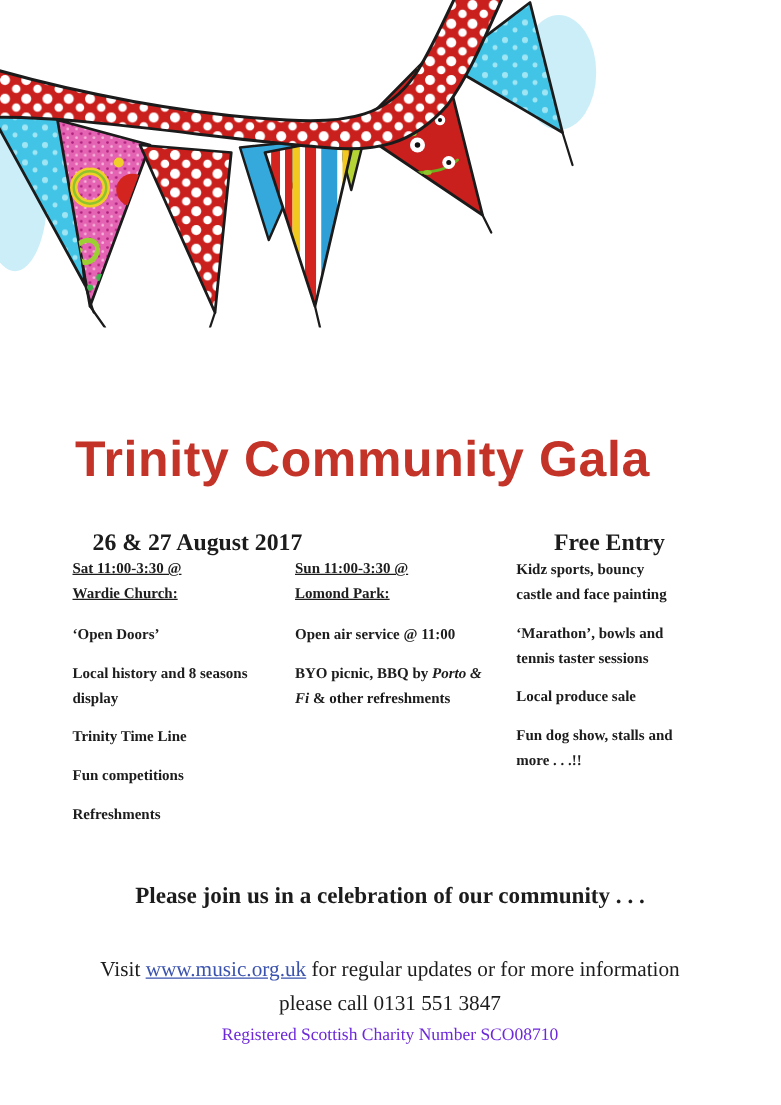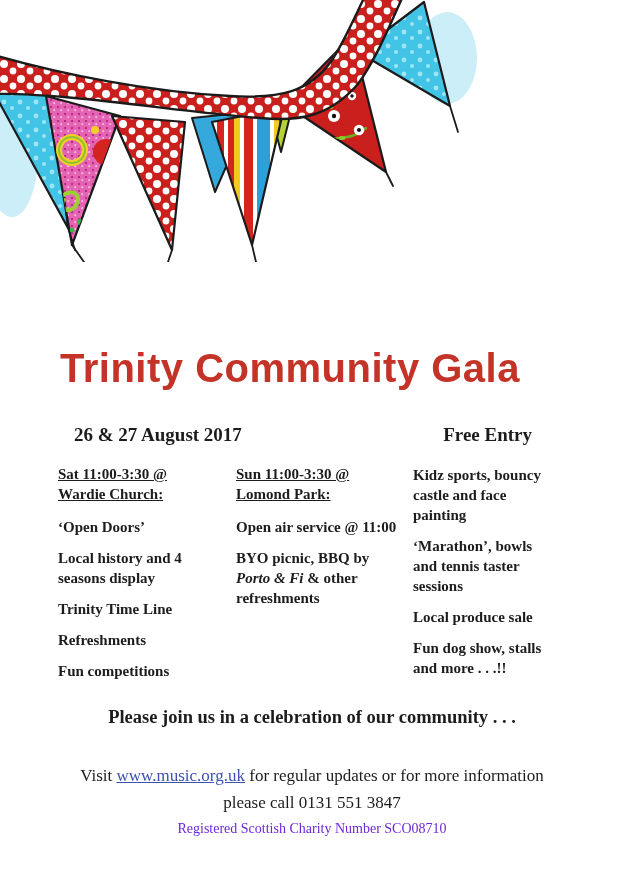--- a/index.html
+++ b/index.html
@@ -21,23 +21,23 @@
     color: #c43327; white-space: nowrap;
   }
 
   .subheader {
     position: absolute; top: 424px; left: 74px; width: 458px;
     display: flex; justify-content: space-between;
     font-weight: bold; font-size: 19px;
   }
 
   .columns {
-    position: absolute; top: 464px; left: 58px; width: 502px;
+    position: absolute; top: 444px; left: 58px; width: 502px;
     display: grid; grid-template-columns: 178px 177px 147px;
-    font-weight: bold; font-size: 15px; line-height: 20px;
+    font-weight: bold; font-size: 12px; line-height: 20px;
   }
   .col { padding-right: 14px; }
   .col-heading { text-decoration: underline; margin: 0 0 13px 0; }
   .col p { margin: 1px 0 11px 0; }
 
   .footer-block { position: absolute; left: 12px; width: 600px; text-align: center; }
   .tagline { top: 707px; font-weight: bold; font-size: 18.5px; }
   .visit { top: 762px; font-size: 17px; line-height: 27px; }
   .visit a { color: #3b53ae; text-decoration: underline; cursor: pointer; }
   .charity { top: 821px; font-size: 14px; color: #6d28d9; }
@@ -155,24 +155,24 @@
 </div>
 
 <div class="columns">
 
   <div class="col">
     <div class="col-heading">
       <div>Sat 11:00-3:30 @</div>
       <div>Wardie Church:</div>
     </div>
     <p>‘Open Doors’</p>
-    <p>Local history and 4 seasons display</p>
+    <p>Local history and 8 seasons display</p>
     <p>Trinity Time Line</p>
+    <p>Fun competitions</p>
     <p>Refreshments</p>
-    <p>Fun competitions</p>
   </div>
 
   <div class="col">
     <div class="col-heading">
       <div>Sun 11:00-3:30 @</div>
       <div>Lomond Park:</div>
     </div>
     <p>Open air service @ 11:00</p>
     <p><span>BYO picnic, BBQ by </span><i>Porto &amp; Fi</i><span> &amp; other refreshments</span></p>
   </div>

